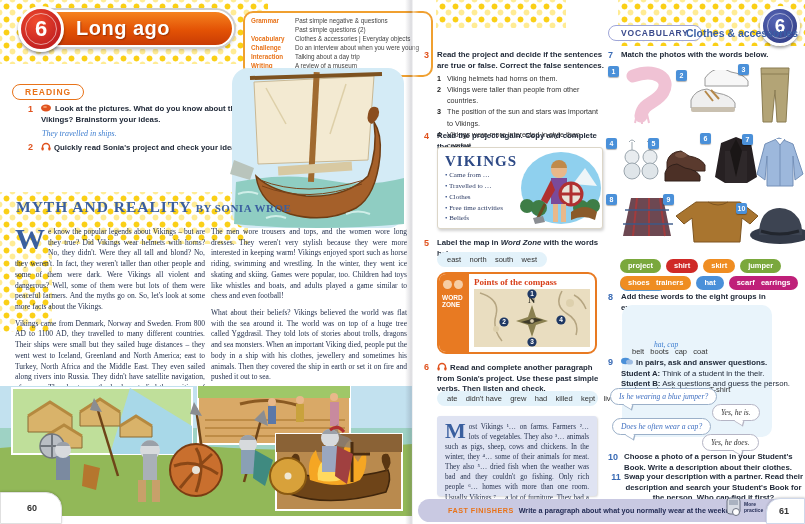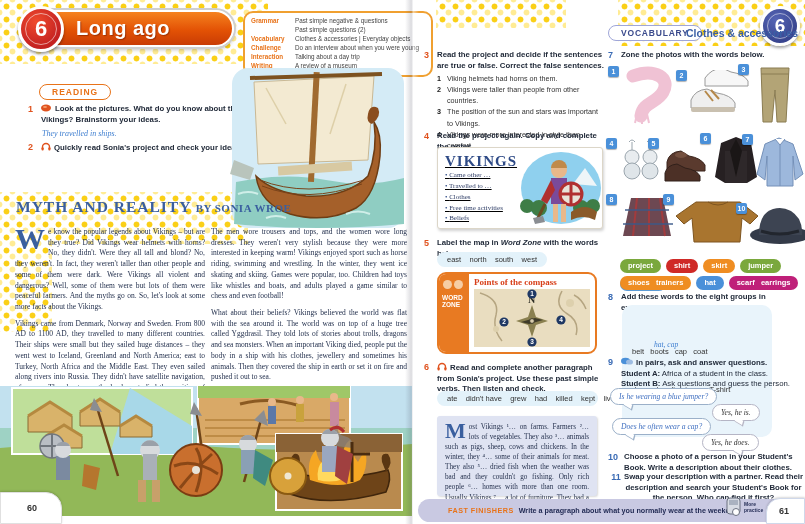--- a/index.html
+++ b/index.html
@@ -62,21 +62,21 @@
     line-height:1.43; color:#23304d; text-align:justify; }
   .article-col p + p { margin-top:6px; }
   .dropcap { float:left; font-size:30px; line-height:.82; color:#3a5f9f; font-weight:bold; padding-right:3px; font-family:"Liberation Serif", serif; }
 
   
   .tf-item { display:flex; font-size:7.2px; color:#333; line-height:1.55; }
   .tf-item b { width:10px; flex:0 0 10px; color:#222; }
 
   
   .notes-box { position:absolute; left:437px; top:147px; width:166px; height:82px; background:#fff;
-    border:1px solid #dcd6c8; border-radius:3px; box-shadow:1px 2px 3px rgba(0,0,0,.18); padding:5px 7px;text-decoration:underline; }
+    border:1px solid #dcd6c8; border-radius:3px; box-shadow:1px 2px 3px rgba(0,0,0,.18); padding:5px 7px; }
   .notes-title { font-family:"Liberation Serif", serif; font-weight:bold; color:#2e4a86; font-size:15px; letter-spacing:1px; }
   .notes-li { font-family:"Liberation Serif", serif; font-size:7px; color:#2e3d66; line-height:1.55; }
   .notes-li::before { content:"• "; color:#2e4a86; }
 
   .word-strip { position:absolute; background:#e3f2fa; border-radius:8px; font-size:7.5px; color:#333;
     padding:3px 10px; white-space:pre; }
 
   
   .wordzone { position:absolute; left:437px; top:272px; width:160px; height:82px; background:#fff;
     border:2px solid #e87a22; border-radius:9px; overflow:hidden; display:flex; }
@@ -167,21 +167,21 @@
     <div class="info-row">
         <span class="info-label">Interaction</span>
         <span class="info-value">Talking about a day trip</span>
       </div>
     <div class="info-row">
         <span class="info-label">Writing</span>
         <span class="info-value">A review of a museum</span>
       </div>
   </div>
 
-  <div class="pill-label" style="left:39px;top:84px;">READING</div>
+  <div class="pill-label" style="left:12px;top:84px;">READING</div>
 
   <div class="ex" style="left:28px;top:104px;width:230px;">
     <span class="ex-num">1</span>
     <span class="ex-body"><svg class="icon-inline" width="11" height="8">
           <ellipse cx="5" cy="4" rx="5" ry="3.4" fill="#e0531f"></ellipse>
           <ellipse cx="4" cy="3" rx="2" ry="1" fill="#f59c6a"></ellipse>
         </svg><span>Look at the pictures. What do you know about the Vikings? Brainstorm your ideas.</span></span>
   </div>
   <div class="answer-hand" style="position:absolute;left:42px;top:129px;">They travelled in ships.</div>
 
@@ -355,21 +355,21 @@
       </div>
   </div>
 
   <div class="ex" style="left:424px;top:131px;width:180px;">
     <span class="ex-num">4</span>
     <span class="ex-body">Read the project again. Copy and complete the notes.</span>
   </div>
 
   <div class="notes-box">
     <div class="notes-title">VIKINGS</div>
-    <div class="notes-li">Came other …</div>
+    <div class="notes-li">Came from …</div>
     <div class="notes-li">Travelled to …</div>
     <div class="notes-li">Clothes</div>
     <div class="notes-li">Free time activities</div>
     <div class="notes-li">Beliefs</div>
   </div>
   <svg style="position:absolute;left:515px;top:150px;" width="86" height="78" viewBox="0 0 86 78">
     <ellipse cx="46" cy="38" rx="40" ry="36" fill="#8fd0ee"></ellipse>
     <path d="M58 34 l12 -16 12 18 Z" fill="#eef5f8"></path>
     <g fill="#3e7d46">
         <circle cx="12" cy="56" r="7"></circle>
@@ -443,21 +443,21 @@
 
   <div class="unit-badge-blue">
     <span>6</span>
   </div>
 
   <div class="pill-label blue" style="left:608px;top:25px;">VOCABULARY</div>
   <div style="position:absolute;left:686px;top:27px;font-weight:bold;color:#3a5fa5;font-size:10.5px;">Clothes &amp; accessories</div>
 
   <div class="ex" style="left:608px;top:50px;width:190px;">
     <span class="ex-num blue">7</span>
-    <span class="ex-body">Zone the photos with the words below.</span>
+    <span class="ex-body">Match the photos with the words below.</span>
   </div>
 
   <div class="photo" style="left:608px;top:66px;">
     <span class="pbadge">1</span>
     <svg width="62" height="62">
         <path d="M14 10 C36 2 52 12 44 26 C38 37 24 36 22 50" stroke="#f0c2d4" stroke-width="13" fill="none" stroke-linecap="round"></path>
         <path d="M18 48 l-2 9 M23 49 l0 9 M28 48 l2 9" stroke="#f0c2d4" stroke-width="2"></path>
       </svg>
   </div>
   <div class="photo" style="left:676px;top:70px;">
@@ -563,21 +563,21 @@
   </div>
   <div class="hand-sm" style="position:absolute;left:622px;top:340px;margin-left:32px;">hat, cap</div>
 
   <div class="ex" style="left:608px;top:357px;width:195px;">
     <span class="ex-num blue">9</span>
     <span class="ex-body">
       <svg class="icon-inline" width="12" height="9">
           <ellipse cx="4.5" cy="4" rx="4.5" ry="3.2" fill="#4a90d9"></ellipse>
           <ellipse cx="8.5" cy="5" rx="3.5" ry="2.6" fill="#9dbce2"></ellipse>
         </svg><span>In pairs, ask and answer questions.</span><br>
-      <span class="bold-lbl">Student A:</span><span class="reg"> Africa of a student in the class.</span><br>
+      <span class="bold-lbl">Student A:</span><span class="reg"> Think of a student in the their.</span><br>
       <span class="bold-lbl">Student B:</span><span class="reg"> Ask questions and guess the person.</span>
     </span>
   </div>
 
   <div class="bubble" style="left:610px;top:388px;">Is he wearing a blue jumper?</div>
   <div class="bubble reply" style="left:712px;top:404px;">Yes, he is.</div>
   <div class="bubble" style="left:612px;top:418px;">Does he often wear a cap?</div>
   <div class="bubble reply" style="left:702px;top:434px;">Yes, he does.</div>
 
   <div class="ex" style="left:608px;top:452px;width:195px;">

